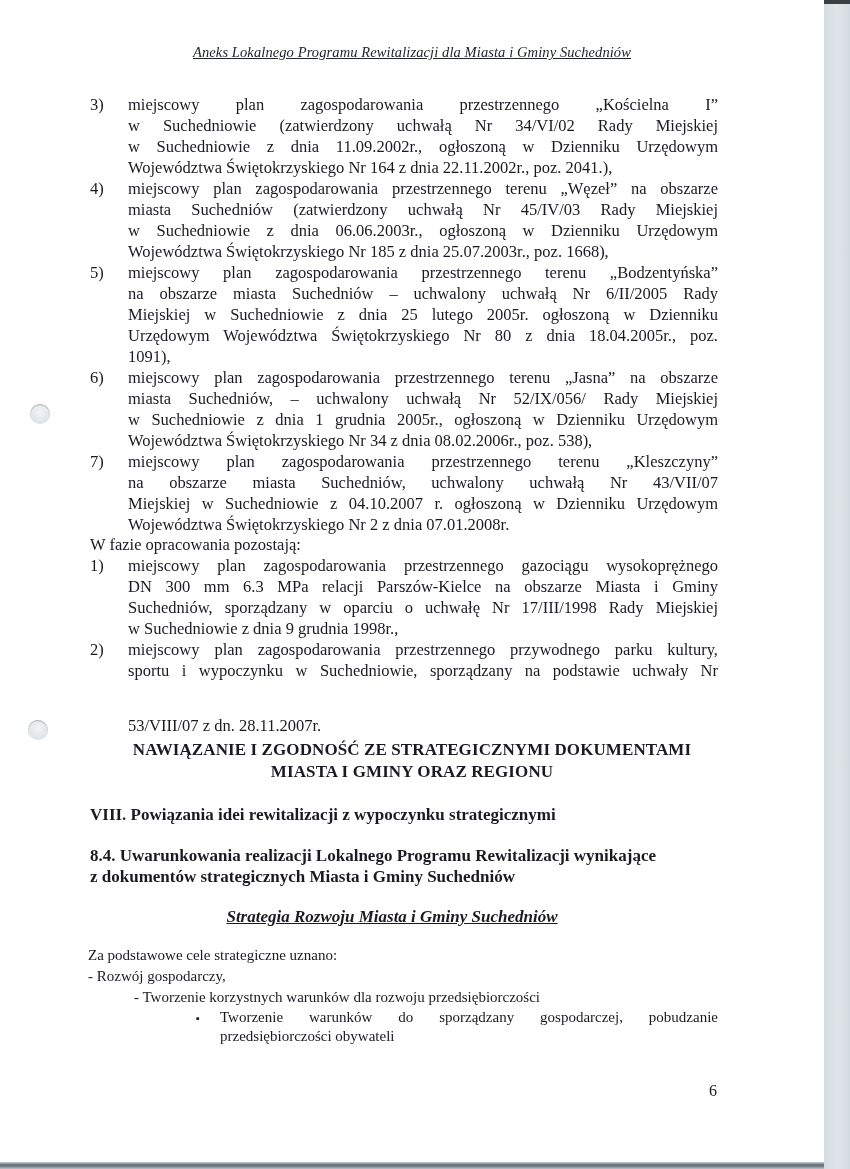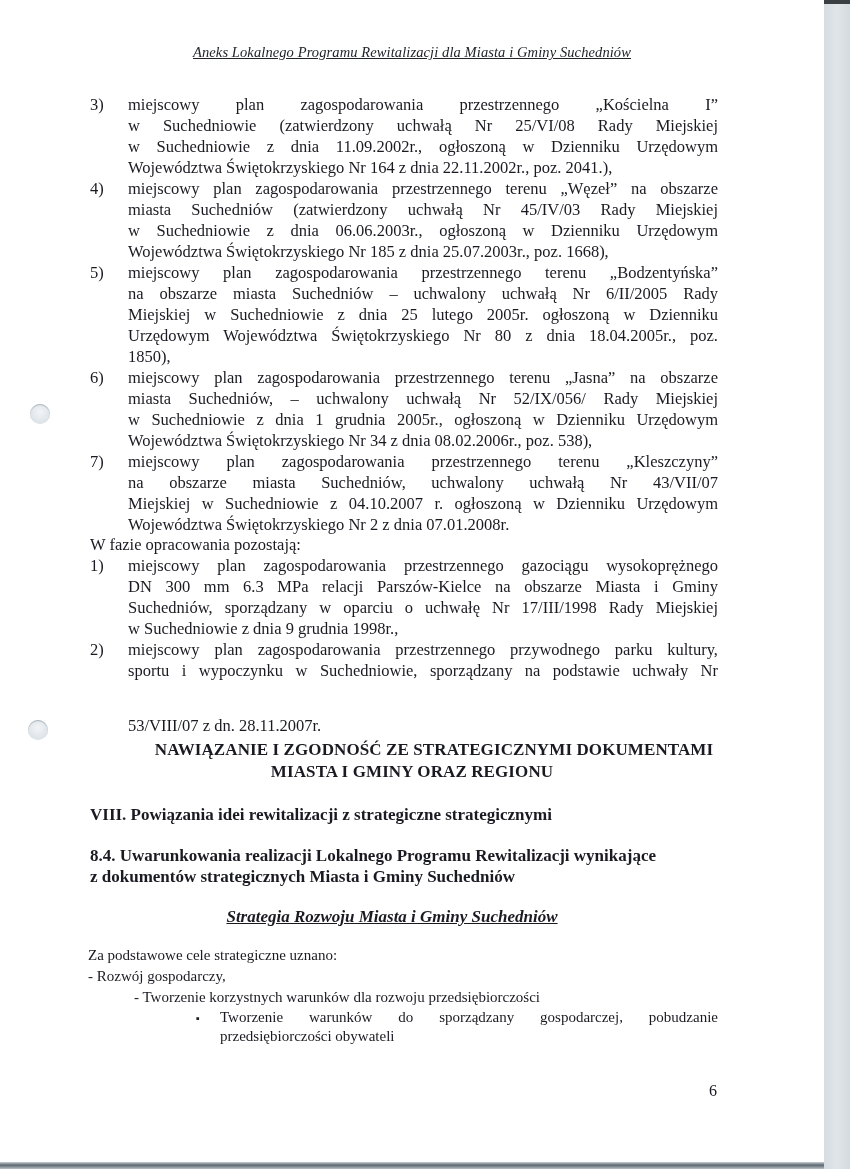--- a/index.html
+++ b/index.html
@@ -67,36 +67,36 @@
 <div class="scan-strip-bottom"></div>
 <div class="punch-hole" style="left:30px; top:404px;"></div>
 <div class="punch-hole" style="left:28px; top:720px;"></div>
 
 <div class="header-title">Aneks Lokalnego Programu Rewitalizacji dla Miasta i Gminy Suchedniów</div>
 
 <div>
 
   <div class="num" style="top:95px;">3)</div>
   <div class="line j" style="top:95px;">miejscowy plan zagospodarowania przestrzennego „Kościelna I”</div>
-  <div class="line j" style="top:116px;">w Suchedniowie (zatwierdzony uchwałą Nr 25/VI/08 Rady Miejskiej</div>
+  <div class="line j" style="top:116px;">w Suchedniowie (zatwierdzony uchwałą Nr 34/VI/02 Rady Miejskiej</div>
   <div class="line j" style="top:137px;">w Suchedniowie z dnia 11.09.2002r., ogłoszoną w Dzienniku Urzędowym</div>
   <div class="line" style="top:158px;">Województwa Świętokrzyskiego Nr 164 z dnia 22.11.2002r., poz. 2041.),</div>
 
   <div class="num" style="top:179px;">4)</div>
   <div class="line j" style="top:179px;">miejscowy plan zagospodarowania przestrzennego terenu „Węzeł” na obszarze</div>
   <div class="line j" style="top:200px;">miasta Suchedniów (zatwierdzony uchwałą Nr 45/IV/03 Rady Miejskiej</div>
   <div class="line j" style="top:221px;">w Suchedniowie z dnia 06.06.2003r., ogłoszoną w Dzienniku Urzędowym</div>
   <div class="line" style="top:242px;">Województwa Świętokrzyskiego Nr 185 z dnia 25.07.2003r., poz. 1668),</div>
 
   <div class="num" style="top:263px;">5)</div>
   <div class="line j" style="top:263px;">miejscowy plan zagospodarowania przestrzennego terenu „Bodzentyńska”</div>
   <div class="line j" style="top:284px;">na obszarze miasta Suchedniów – uchwalony uchwałą Nr 6/II/2005 Rady</div>
   <div class="line j" style="top:305px;">Miejskiej w Suchedniowie z dnia 25 lutego 2005r. ogłoszoną w Dzienniku</div>
   <div class="line j" style="top:326px;">Urzędowym Województwa Świętokrzyskiego Nr 80 z dnia 18.04.2005r., poz.</div>
-  <div class="line" style="top:347px;">1850),</div>
+  <div class="line" style="top:347px;">1091),</div>
 
   <div class="num" style="top:368px;">6)</div>
   <div class="line j" style="top:368px;">miejscowy plan zagospodarowania przestrzennego terenu „Jasna” na obszarze</div>
   <div class="line j" style="top:389px;">miasta Suchedniów, – uchwalony uchwałą Nr 52/IX/056/ Rady Miejskiej</div>
   <div class="line j" style="top:410px;">w Suchedniowie z dnia 1 grudnia 2005r., ogłoszoną w Dzienniku Urzędowym</div>
   <div class="line" style="top:431px;">Województwa Świętokrzyskiego Nr 34 z dnia 08.02.2006r., poz. 538),</div>
 
   <div class="num" style="top:452px;">7)</div>
   <div class="line j" style="top:452px;">miejscowy plan zagospodarowania przestrzennego terenu „Kleszczyny”</div>
   <div class="line j" style="top:473px;">na obszarze miasta Suchedniów, uchwalony uchwałą Nr 43/VII/07</div>
@@ -112,24 +112,24 @@
   <div class="line j" style="top:577px;">DN 300 mm 6.3 MPa relacji Parszów-Kielce na obszarze Miasta i Gminy</div>
   <div class="line j" style="top:598px;">Suchedniów, sporządzany w oparciu o uchwałę Nr 17/III/1998 Rady Miejskiej</div>
   <div class="line" style="top:619px;">w Suchedniowie z dnia 9 grudnia 1998r.,</div>
 
   <div class="num" style="top:640px;">2)</div>
   <div class="line j" style="top:640px;">miejscowy plan zagospodarowania przestrzennego przywodnego parku kultury,</div>
   <div class="line j" style="top:661px;">sportu i wypoczynku w Suchedniowie, sporządzany na podstawie uchwały Nr</div>
   <div class="line" style="top:716px;">53/VIII/07 z dn. 28.11.2007r.</div>
 </div>
 
-<div class="heading-caps" style="top:740px;padding-left:22px;">NAWIĄZANIE I ZGODNOŚĆ ZE STRATEGICZNYMI DOKUMENTAMI</div>
+<div class="heading-caps" style="top:740px;">NAWIĄZANIE I ZGODNOŚĆ ZE STRATEGICZNYMI DOKUMENTAMI</div>
 <div class="heading-caps" style="top:762px;">MIASTA I GMINY ORAZ REGIONU</div>
 
-<div class="heading-bold" style="top:805px;">VIII. Powiązania idei rewitalizacji z strategiczne strategicznymi</div>
+<div class="heading-bold" style="top:805px;">VIII. Powiązania idei rewitalizacji z wypoczynku strategicznymi</div>
 
 <div class="heading-bold" style="top:846px;">8.4. Uwarunkowania realizacji Lokalnego Programu Rewitalizacji wynikające</div>
 <div class="heading-bold" style="top:867px;">z dokumentów strategicznych Miasta i Gminy Suchedniów</div>
 
 <div class="subtitle" style="top:907px;">Strategia Rozwoju Miasta i Gminy Suchedniów</div>
 
 <div class="small" style="left:88px; top:947px;">Za podstawowe cele strategiczne uznano:</div>
 <div class="small" style="left:88px; top:968px;">- Rozwój gospodarczy,</div>
 <div class="small" style="left:134px; top:989px;">- Tworzenie korzystnych warunków dla rozwoju przedsiębiorczości</div>
 <div class="bullet" style="top:1012px;">▪</div>

